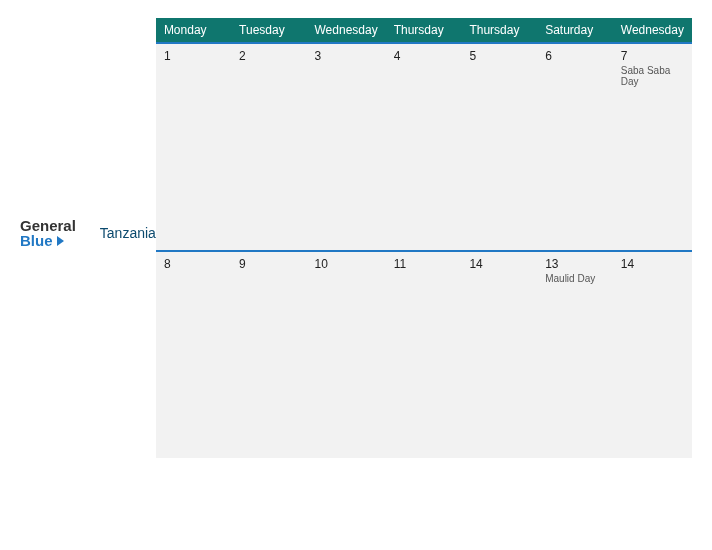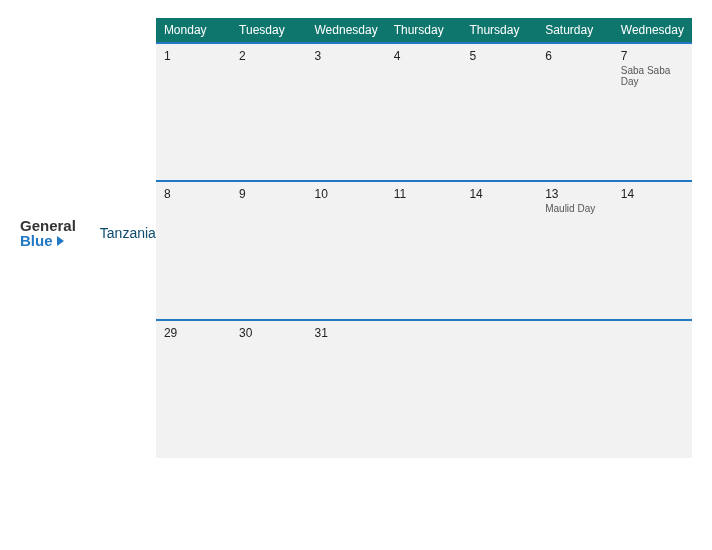--- a/index.html
+++ b/index.html
@@ -172,30 +172,15 @@
             <span class="day-number">14</span>
           </td>
           <td>
             <span class="day-number">13</span>
             <span class="holiday-name">Maulid Day</span>
           </td>
           <td>
             <span class="day-number">14</span>
           </td>
         </tr>
-        <tr>
-          <td>
-            <span class="day-number">29</span>
-          </td>
-          <td>
-            <span class="day-number">30</span>
-          </td>
-          <td>
-            <span class="day-number">31</span>
-          </td>
-          <td></td>
-          <td></td>
-          <td></td>
-          <td></td>
-        </tr>
       </tbody>
   </table>
 </div>
 
 </body></html>

